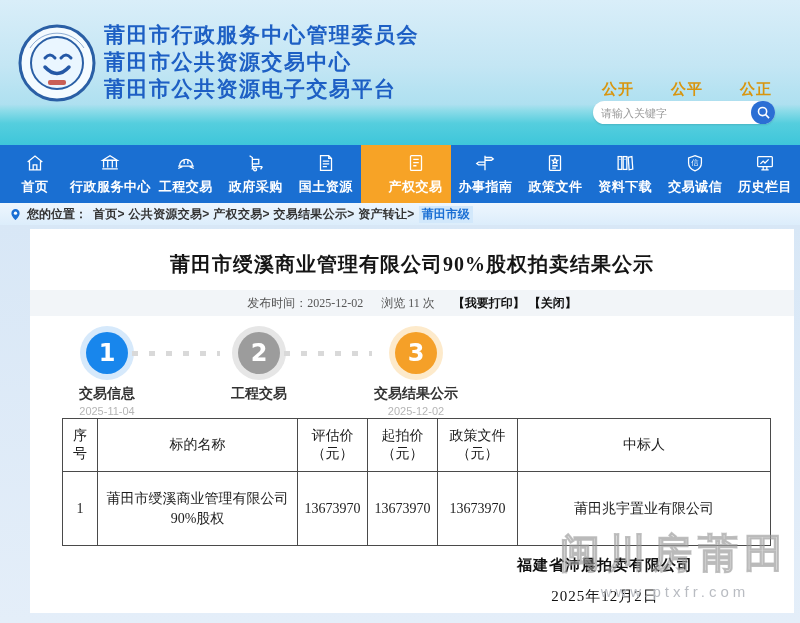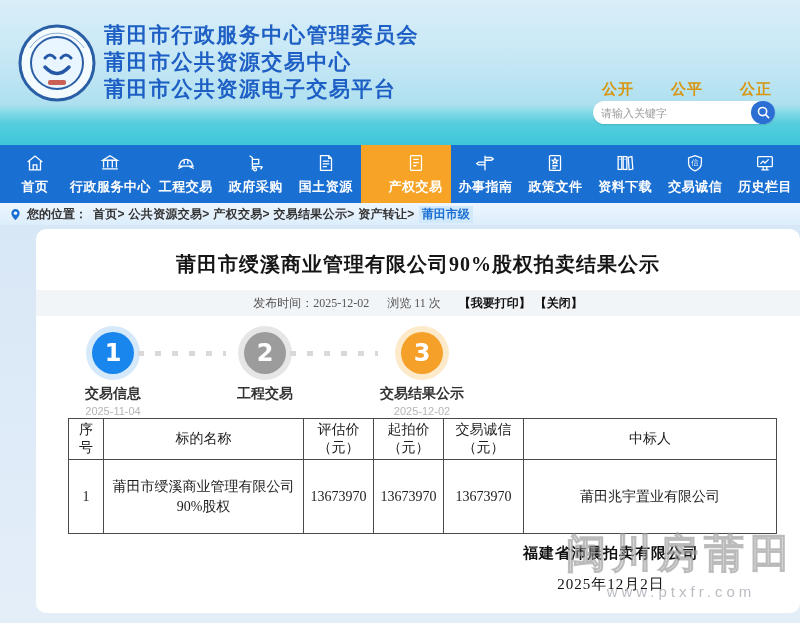--- a/index.html
+++ b/index.html
@@ -51,21 +51,21 @@
     display:flex; align-items:center; font-size:12px; color:#333; }
   .crumb-pin { margin:0 6px 0 10px; display:flex; }
   .crumb-prefix { font-weight:bold; margin-right:6px; }
   .crumb-trail { font-weight:bold; color:#333; letter-spacing:.3px; }
   .crumb-current { color:#1a6fd4; font-weight:bold; margin-left:4px; background:#d2e8fb; padding:0 3px; }
 
   
   .page { position:relative; height:398px;
     background:linear-gradient(180deg,#d8e7f6,#e4eef9);
   }
-  .card { position:absolute; left:36px; top:4px; width:764px; height:384px; background:#fff;border-radius:10px; }
+  .card { position:absolute; left:30px; top:4px; width:764px; height:384px; background:#fff; }
 
   .doc-title { text-align:center; padding-top:22px; font-family:"Liberation Serif", serif;
     font-weight:bold; font-size:20px; color:#151515; letter-spacing:1px; }
   .pubbar { margin-top:12px; height:26px; background:#f2f5f8; display:flex; align-items:center;
     justify-content:center; font-size:12px; color:#444; font-family:"Liberation Serif", serif; }
   .pubbar .seg { color:#555; }
   .pubbar .views { margin-left:18px; }
   .pubbar .action { margin-left:18px; font-weight:bold; color:#111; cursor:pointer; }
   .pubbar .action + .action { margin-left:4px; }
 
@@ -79,21 +79,21 @@
   .step-label { margin-top:5px; font-size:14px; font-weight:bold; color:#333; }
   .step-date { margin-top:2px; font-size:11px; color:#b5b5b5; }
   .step-dots { position:absolute; top:25px; height:5px;
     background:repeating-linear-gradient(90deg,#d9d9d9 0 6px, transparent 6px 17px); }
 
   
   table.result { border-collapse:collapse; margin-left:32px; width:708px;
     font-family:"Liberation Serif", serif; color:#1c1c1c; table-layout:fixed; }
   table.result th, table.result td { border:1px solid #4a4a4a; text-align:center;
     vertical-align:middle; font-weight:normal; padding:2px 4px; }
-  table.result thead tr { height:41px; }
+  table.result thead tr { height:53px; }
   table.result thead th { font-size:14px; line-height:18px; }
   table.result tbody tr { height:74px; }
   table.result tbody td { font-size:14px; line-height:20px; }
   .col-idx { width:35px; } .col-name { width:200px; } .col-eval { width:70px; }
   .col-start { width:70px; } .col-total { width:80px; } .col-winner { width:253px; }
 
   
   .doc-footer { margin-top:10px; position:relative; }
   .footer-block { margin-left:400px; width:350px; text-align:center;
     font-family:"Liberation Serif", serif; color:#111; }
@@ -307,21 +307,21 @@
         <col class="col-start">
           <col class="col-total">
           <col class="col-winner">
       </colgroup>
       <thead>
         <tr>
           <th>序号</th>
           <th>标的名称</th>
           <th>评估价（元）</th>
           <th>起拍价（元）</th>
-          <th>交易诚信（元）</th>
+          <th>政策文件（元）</th>
           <th>中标人</th>
         </tr>
       </thead>
       <tbody>
         <tr>
           <td>1</td>
           <td>莆田市绶溪商业管理有限公司90%股权</td>
           <td>13673970</td>
           <td>13673970</td>
           <td>13673970</td>

